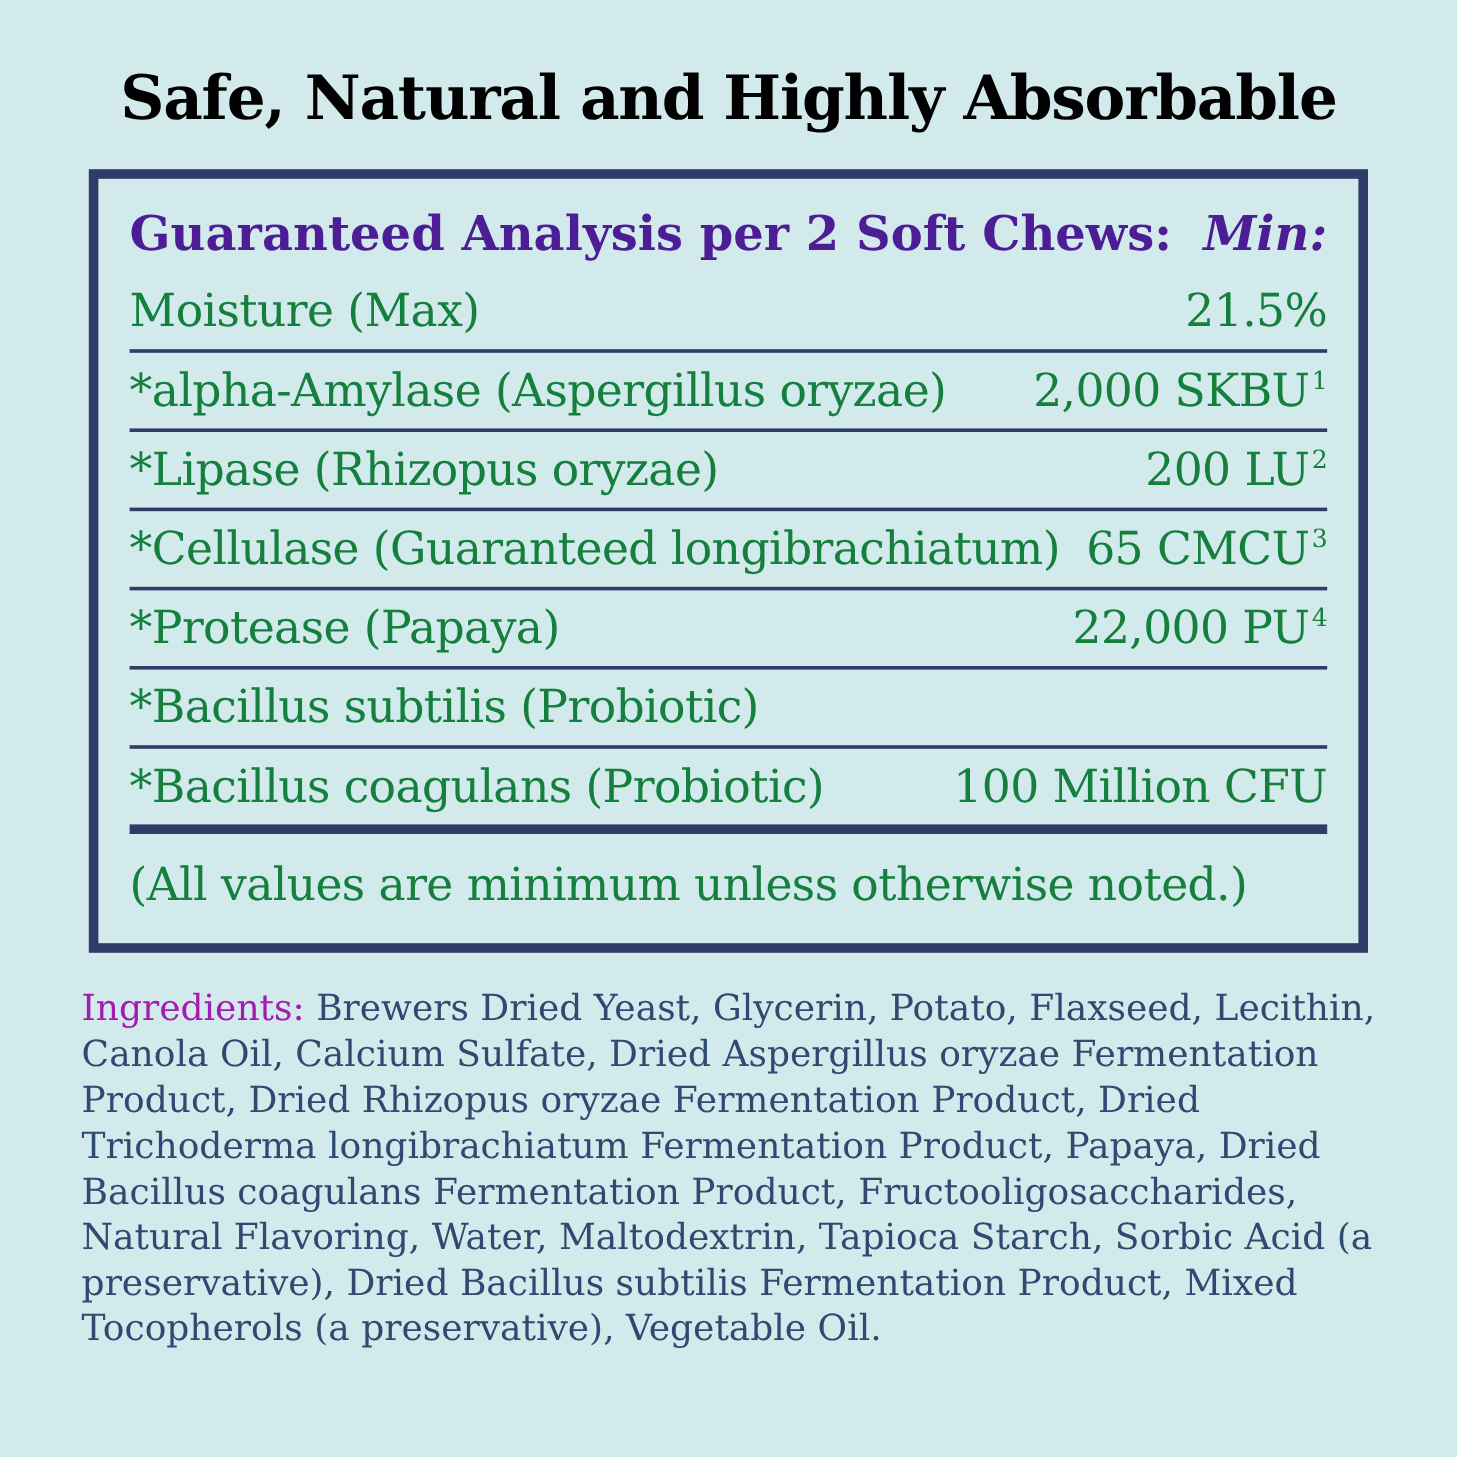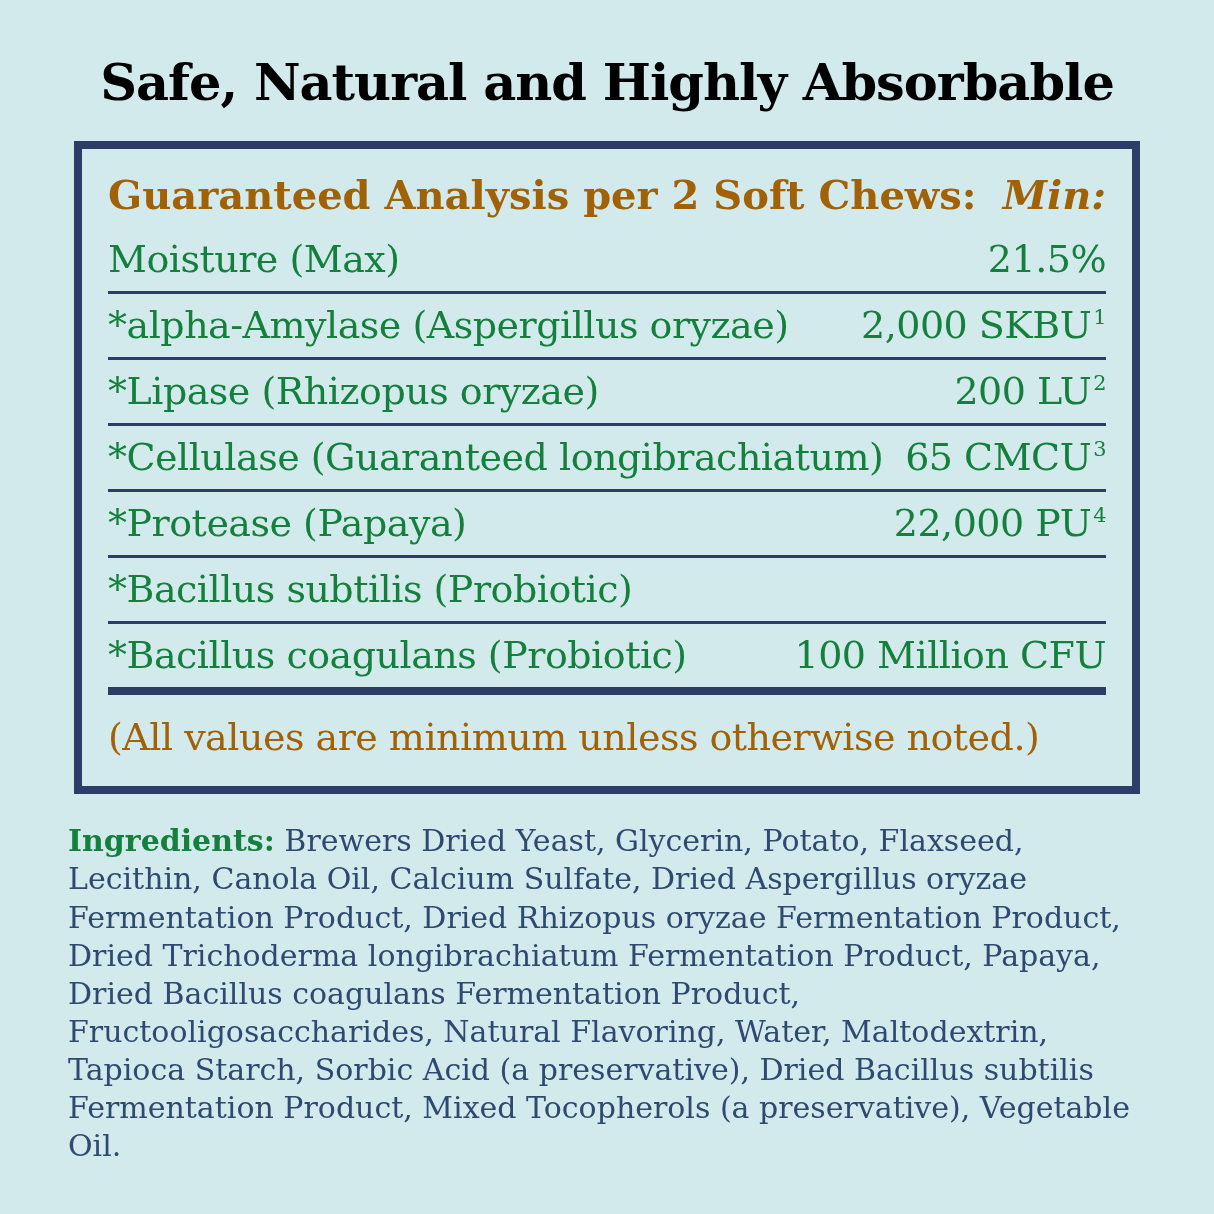--- a/index.html
+++ b/index.html
@@ -28,21 +28,21 @@
     border: 8px solid #2e3d68;
     padding: 14px 26px 24px 26px;
     background: #d3eaec;
   }
   .panel-header {
     display: flex;
     justify-content: space-between;
     align-items: baseline;
     font-size: 40px;
     font-weight: bold;
-    color: #a16207;
+    color: #4c1d95;
     padding: 8px 0 10px 0;
   }
   .min-label { font-style: italic; }
   .analysis-row {
     display: flex;
     justify-content: space-between;
     align-items: baseline;
     font-size: 38px;
     padding: 9px 0 10px 0;
     border-bottom: 3px solid #2e3d68;
@@ -54,33 +54,33 @@
   .row-value sup {
     font-size: 0.55em;
     vertical-align: super;
     line-height: 0;
     margin-left: 2px;
   }
   .panel-footnotes {
     padding-top: 18px;
     font-size: 38px;
     line-height: 1.3;
-    color: #a16207;
+    color: #15803d;
     letter-spacing: -0.5px;
   }
   .ingredients-block {
     width: 1078px;
     margin: 28px auto 0 auto;
     font-size: 30px;
     line-height: 1.27;
     color: #2e4a70;
   }
   .ingredients-block b, .calorie-line b {
-    color: #15803d;
-    font-weight: bold;
+    color: #a21caf;
+    font-weight: normal;
   }
 </style>
 </head>
 <body>
 
 <h1 class="page-title">Safe, Natural and Highly Absorbable</h1>
 
 <div class="analysis-panel">
   <div class="panel-header">
     <span>Guaranteed Analysis per 2 Soft Chews:</span>

